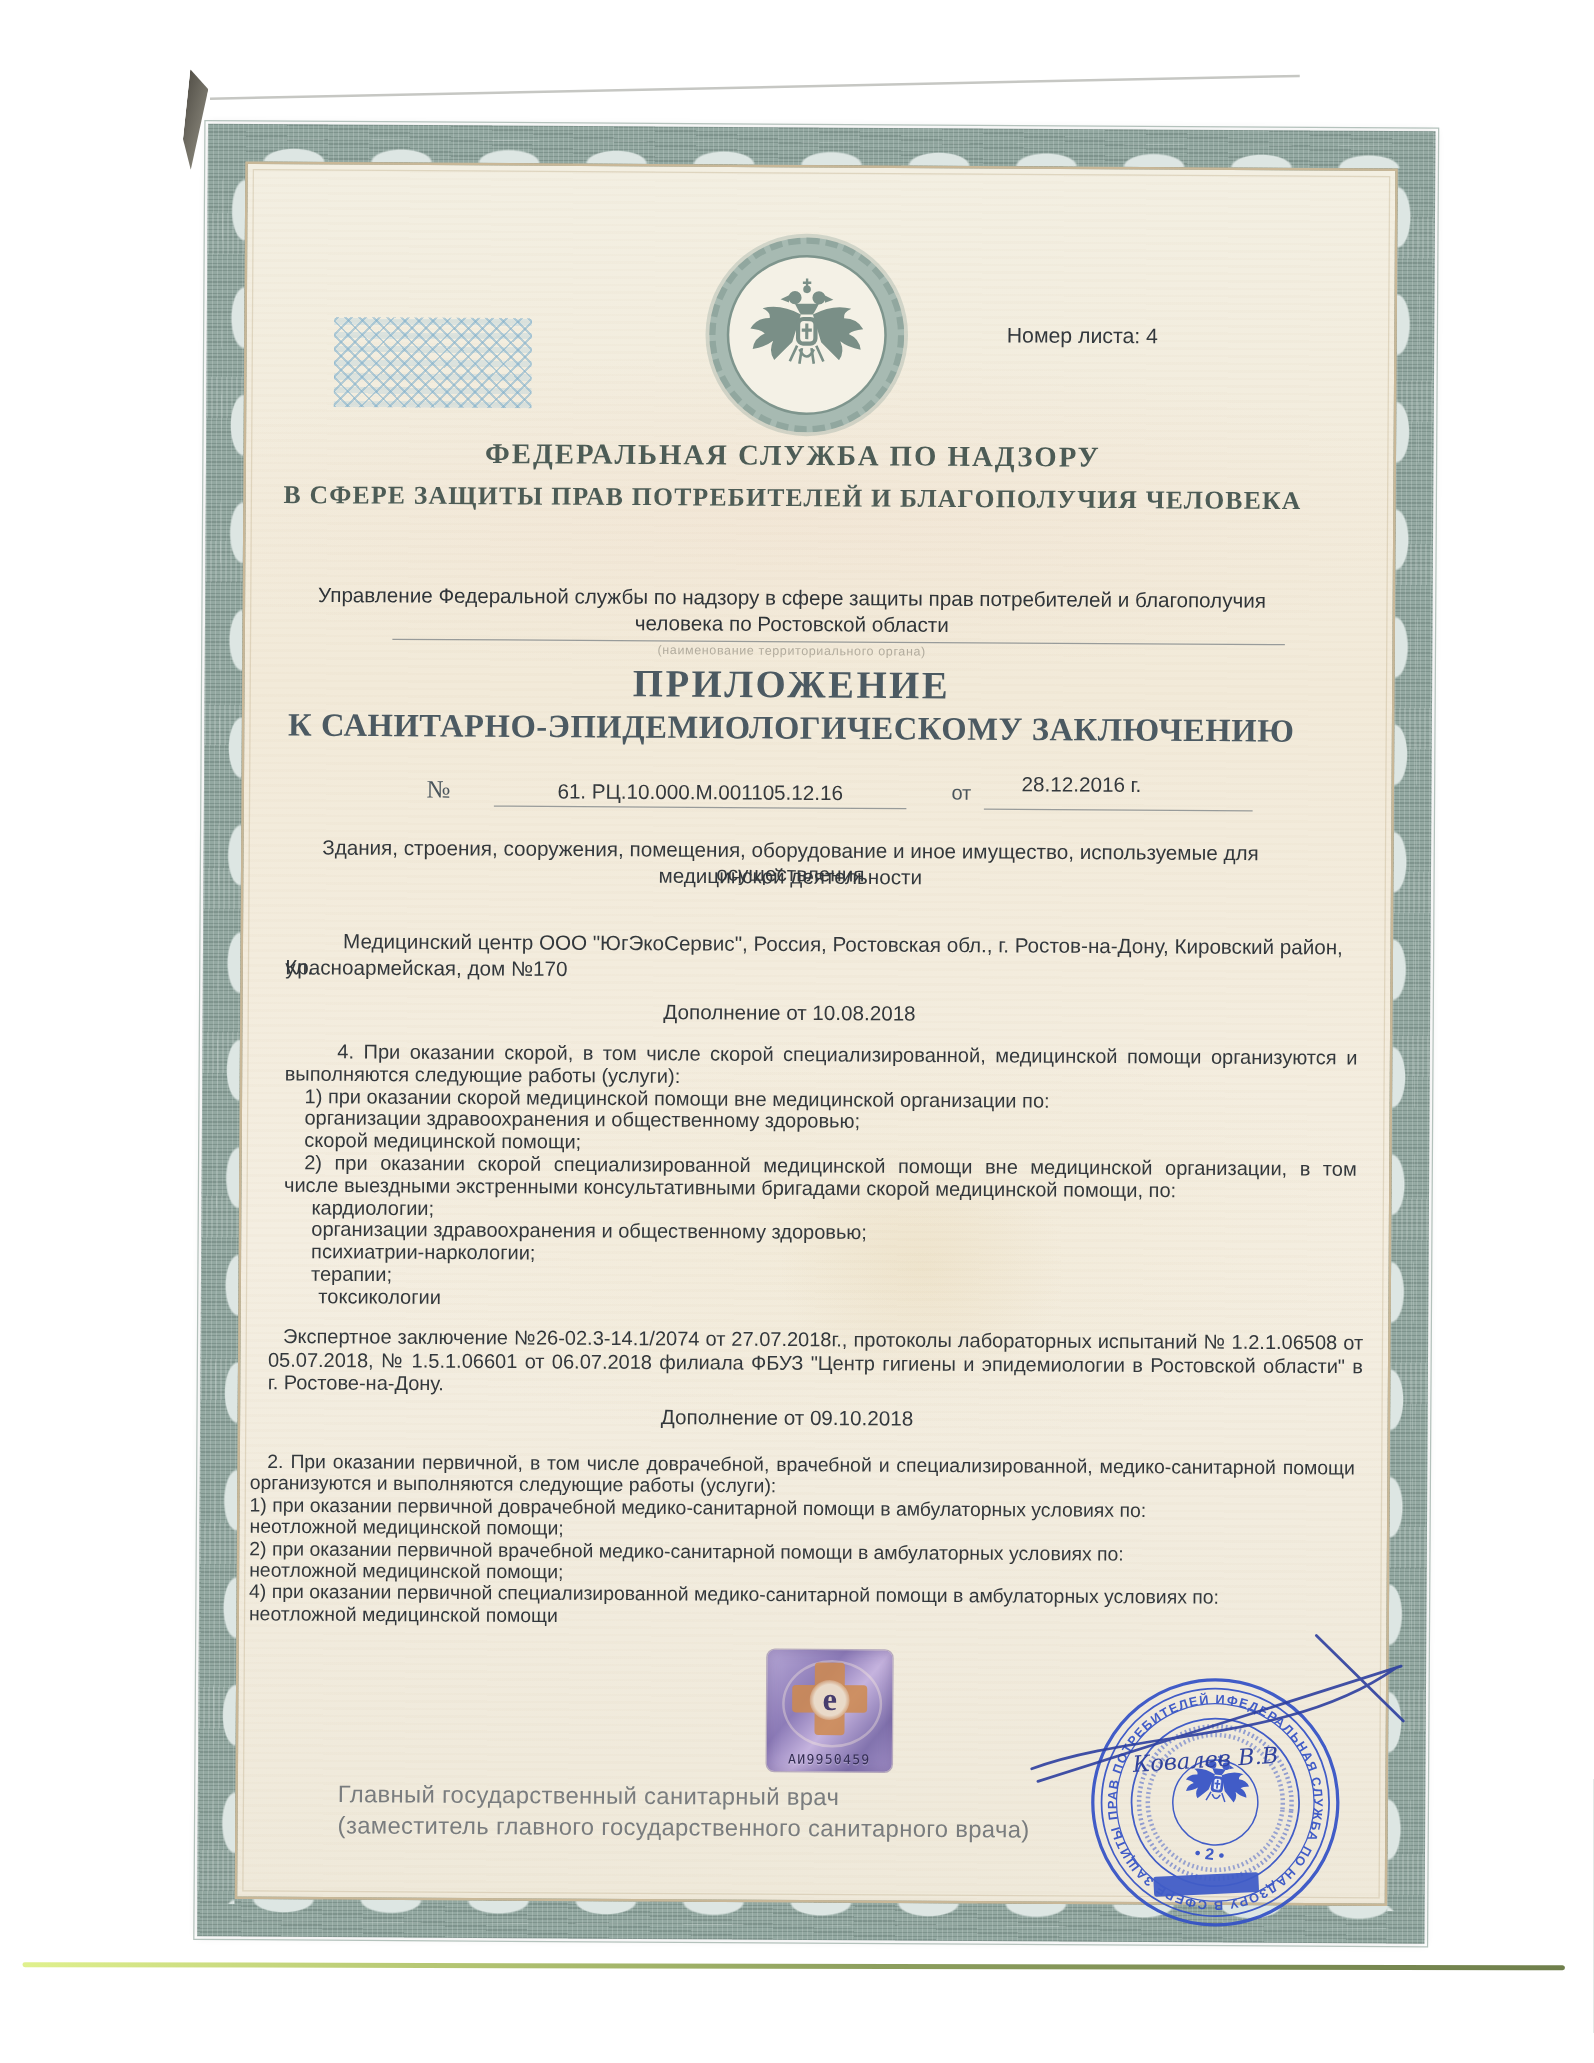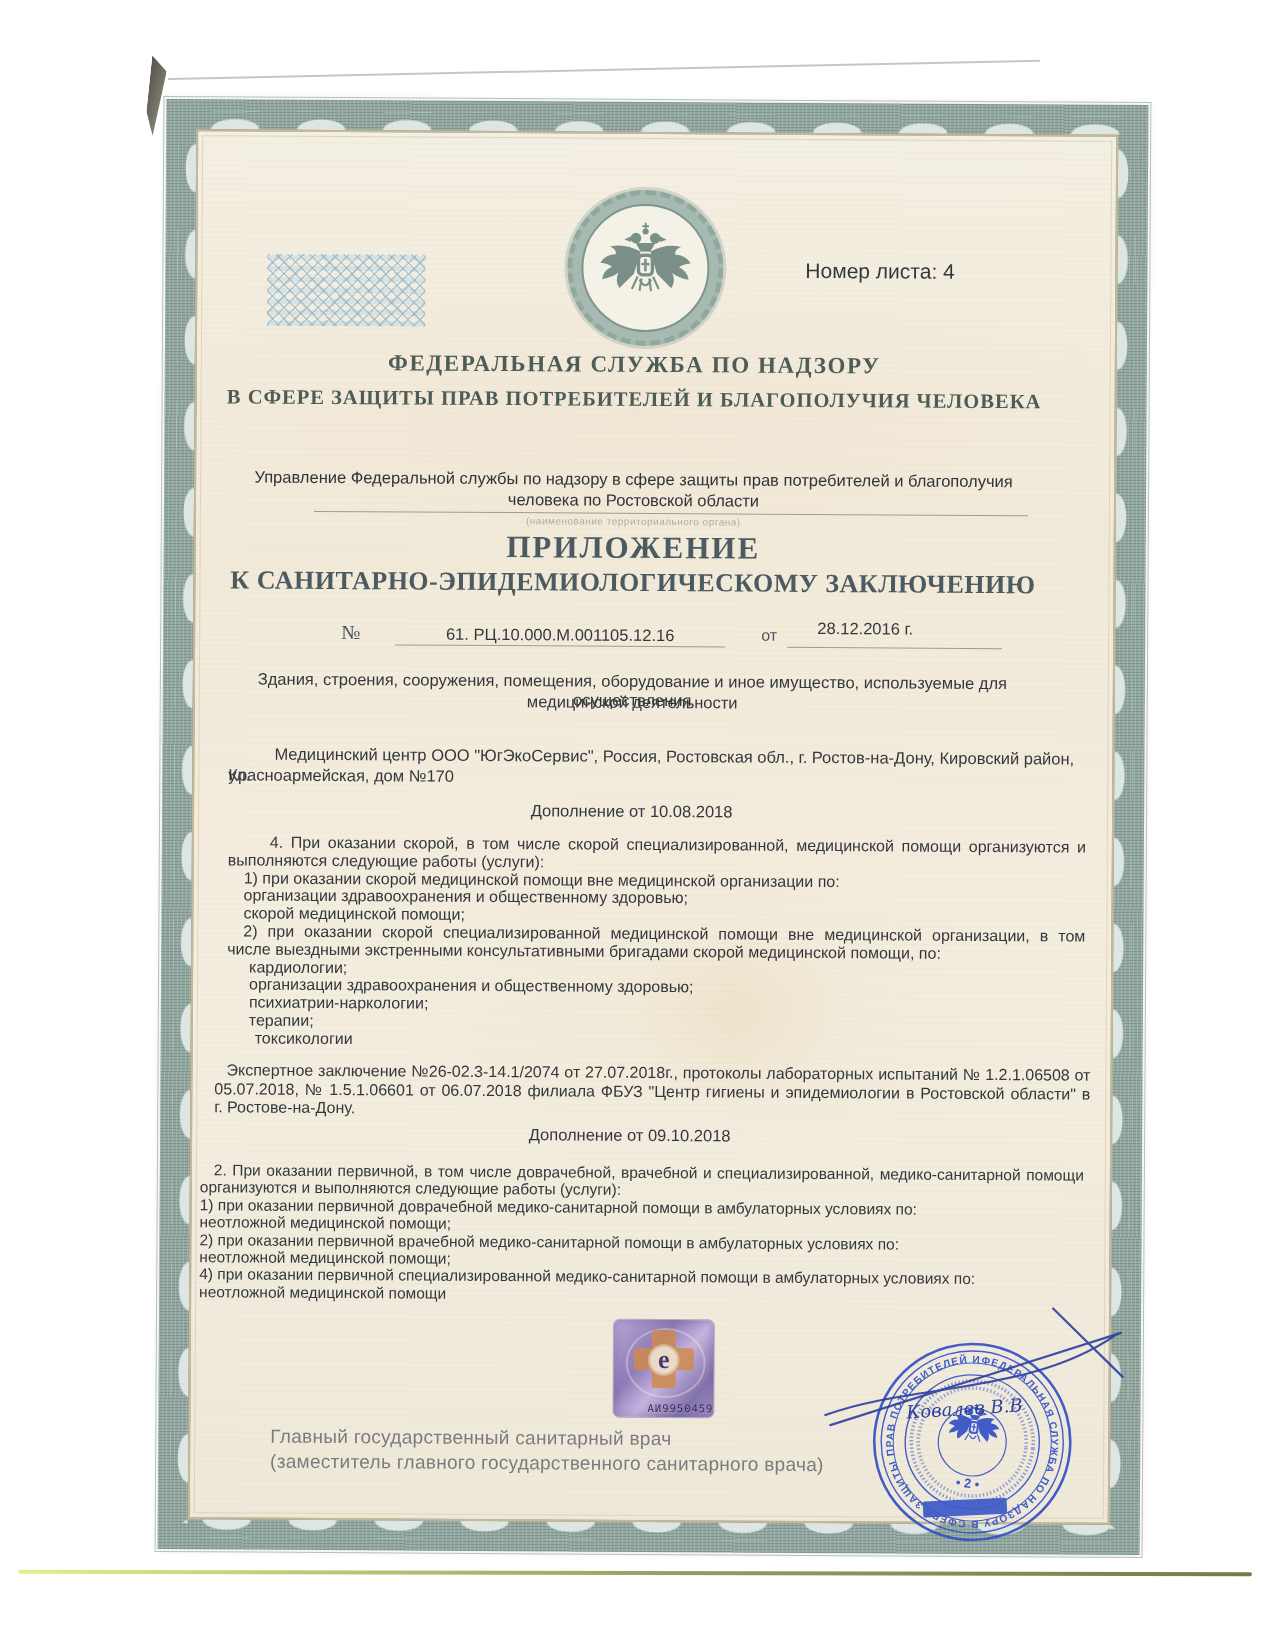--- a/index.html
+++ b/index.html
@@ -66,21 +66,21 @@
     border:5px dashed #91a79f;background:#a7bab2;
     box-shadow:0 0 0 3px rgba(145,167,159,.35);}
   .emblem-inner{position:absolute;inset:9px;border-radius:50%;
     background:#f4f1e6;border:2px solid #7e958d;
     display:flex;align-items:center;justify-content:center;}
   .emblem-inner svg{width:96px;height:96px;opacity:.9;}
 
   
   .cx{left:15px;width:845px;text-align:center;}
   .serif{font-family:"Liberation Serif","DejaVu Serif",serif;}
-  .nomer{left:608px;top:124px;font-size:21px;color:#33383d;}
+  .nomer{left:608px;top:124px;font-size:17px;color:#33383d;}
   .hdr1{top:218px;font-weight:bold;font-size:23px;letter-spacing:1.6px;color:#4d5c56;}
   .hdr2{top:254px;font-weight:bold;font-size:20.5px;letter-spacing:1px;color:#4d5c56;}
   .uprav{font-size:16.5px;color:#2f3438;}
   .u1{top:336px;} .u2{top:357px;}
   .uline{height:1px;background:#989b9a;}
   .ul-dept{left:118px;top:379px;width:714px;}
   .caption{top:382px;font-size:10px;color:#b2ac9e;letter-spacing:.5px;}
   .title1{top:396px;font-weight:bold;font-size:31px;letter-spacing:2px;color:#4c5a62;}
   .title2{top:434px;font-weight:bold;font-size:26px;letter-spacing:.5px;color:#4c5a62;}
   .numrow-sign{left:146px;top:489px;font-size:20px;color:#4a555c;}
@@ -111,21 +111,21 @@
   .holo-ring{position:absolute;left:12px;top:8px;width:76px;height:66px;border-radius:50%;
     border:2px solid rgba(255,240,220,.35);}
   .holo-cv{position:absolute;left:38px;top:10px;width:24px;height:58px;border-radius:3px;
     background:rgba(207,138,78,.85);}
   .holo-ch{position:absolute;left:20px;top:28px;width:60px;height:22px;border-radius:3px;
     background:rgba(207,138,78,.85);}
   .holo-letter{position:absolute;left:34px;top:24px;width:32px;height:32px;border-radius:50%;
     background:radial-gradient(circle,#e9dac9 0 55%,rgba(233,218,201,.1) 75%);
     display:flex;align-items:center;justify-content:center;
     font-family:"Liberation Serif",serif;font-weight:bold;font-size:26px;color:#473d6e;}
-  .holo-num{position:absolute;bottom:3px;left:0;width:100%;text-align:right;
+  .holo-num{position:absolute;bottom:3px;left:0;width:100%;text-align:center;
     font-family:"DejaVu Sans Mono",monospace;font-size:10.5px;letter-spacing:1px;color:#332d52;
     text-shadow:0 1px 0 rgba(255,255,255,.25);}
 
   
   .stamp{left:672px;top:1196px;width:220px;height:220px;opacity:.93;}
   .sig-svg{left:540px;top:1130px;width:400px;height:210px;}
   .sig-name{left:694px;top:1262px;width:160px;text-align:center;
     font-family:"DejaVu Serif",serif;font-style:italic;font-size:18px;color:#30429c;
     transform:rotate(-4deg);}
 

